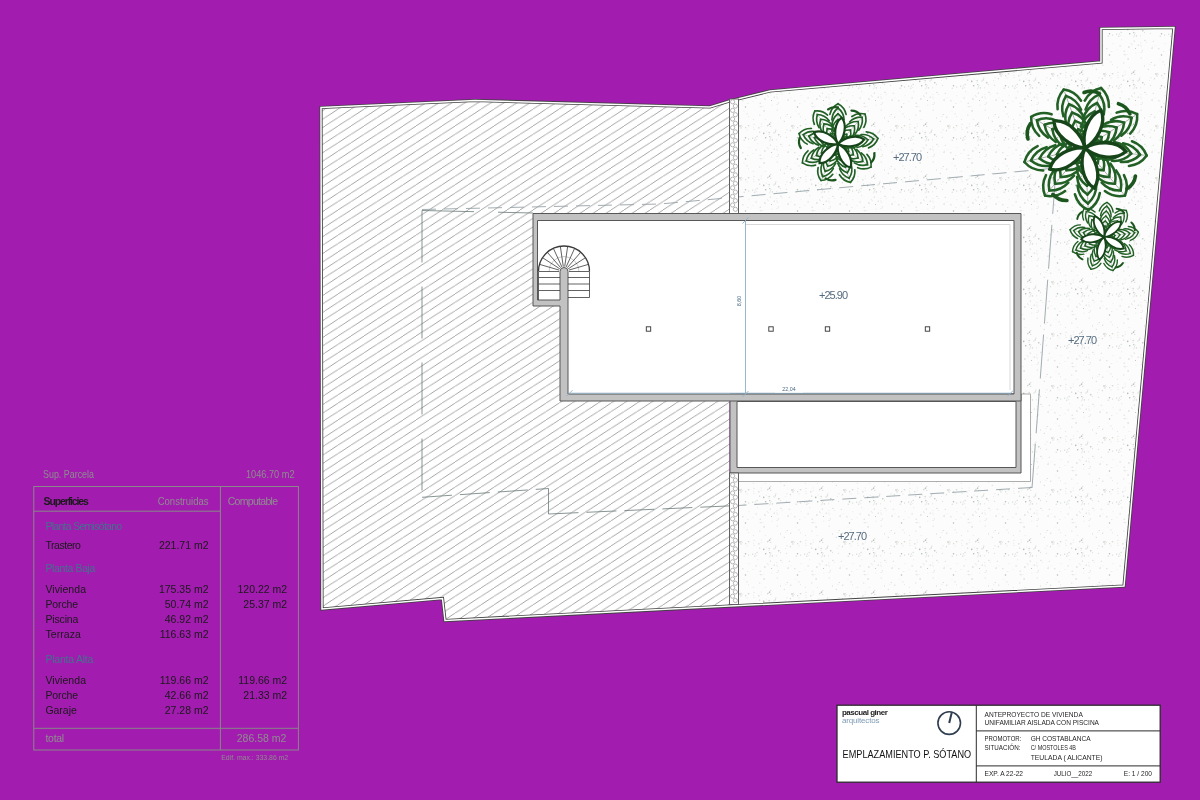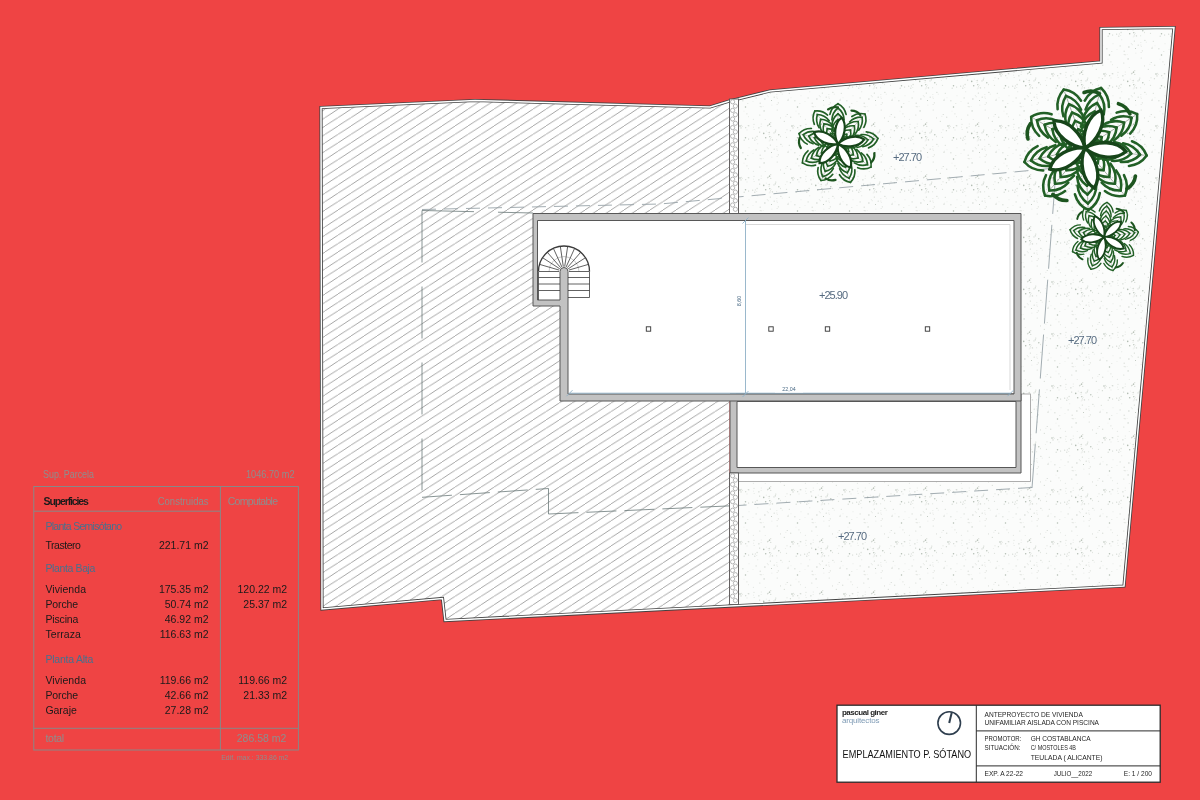--- a/index.html
+++ b/index.html
@@ -1,16 +1,16 @@
 <!DOCTYPE html>
 <html><head>
 <meta charset="utf-8">
 <style>
 html,body{margin:0;padding:0;background:#ffffff;}
-#page{position:relative;width:1200px;height:800px;background:#ef4444;overflow:hidden;font-family:"Liberation Sans",sans-serif;}
+#page{position:relative;width:1200px;height:800px;background:#a21caf;overflow:hidden;font-family:"Liberation Sans",sans-serif;}
 </style>
 </head>
 <body>
 <div id="page">
 <svg width="1200" height="800" viewBox="0 0 1200 800" xmlns="http://www.w3.org/2000/svg" style="position:absolute;left:0;top:0;font-family:'Liberation Sans',sans-serif">
 <defs>
 <pattern id="hatch" patternUnits="userSpaceOnUse" width="13" height="8.4">
   <rect width="13" height="8.4" fill="#ffffff"></rect>
   <path d="M-0.5,8.72 L13.5,-0.32" stroke="#8f8f8f" stroke-width="0.8" fill="none"></path>
 </pattern>

